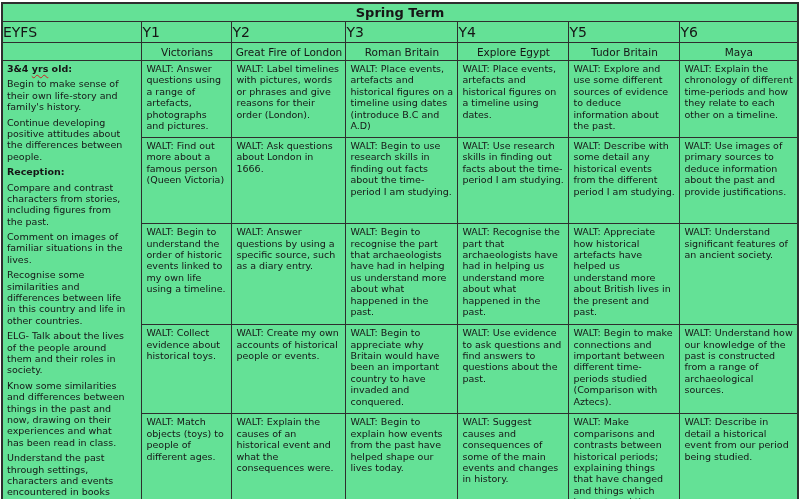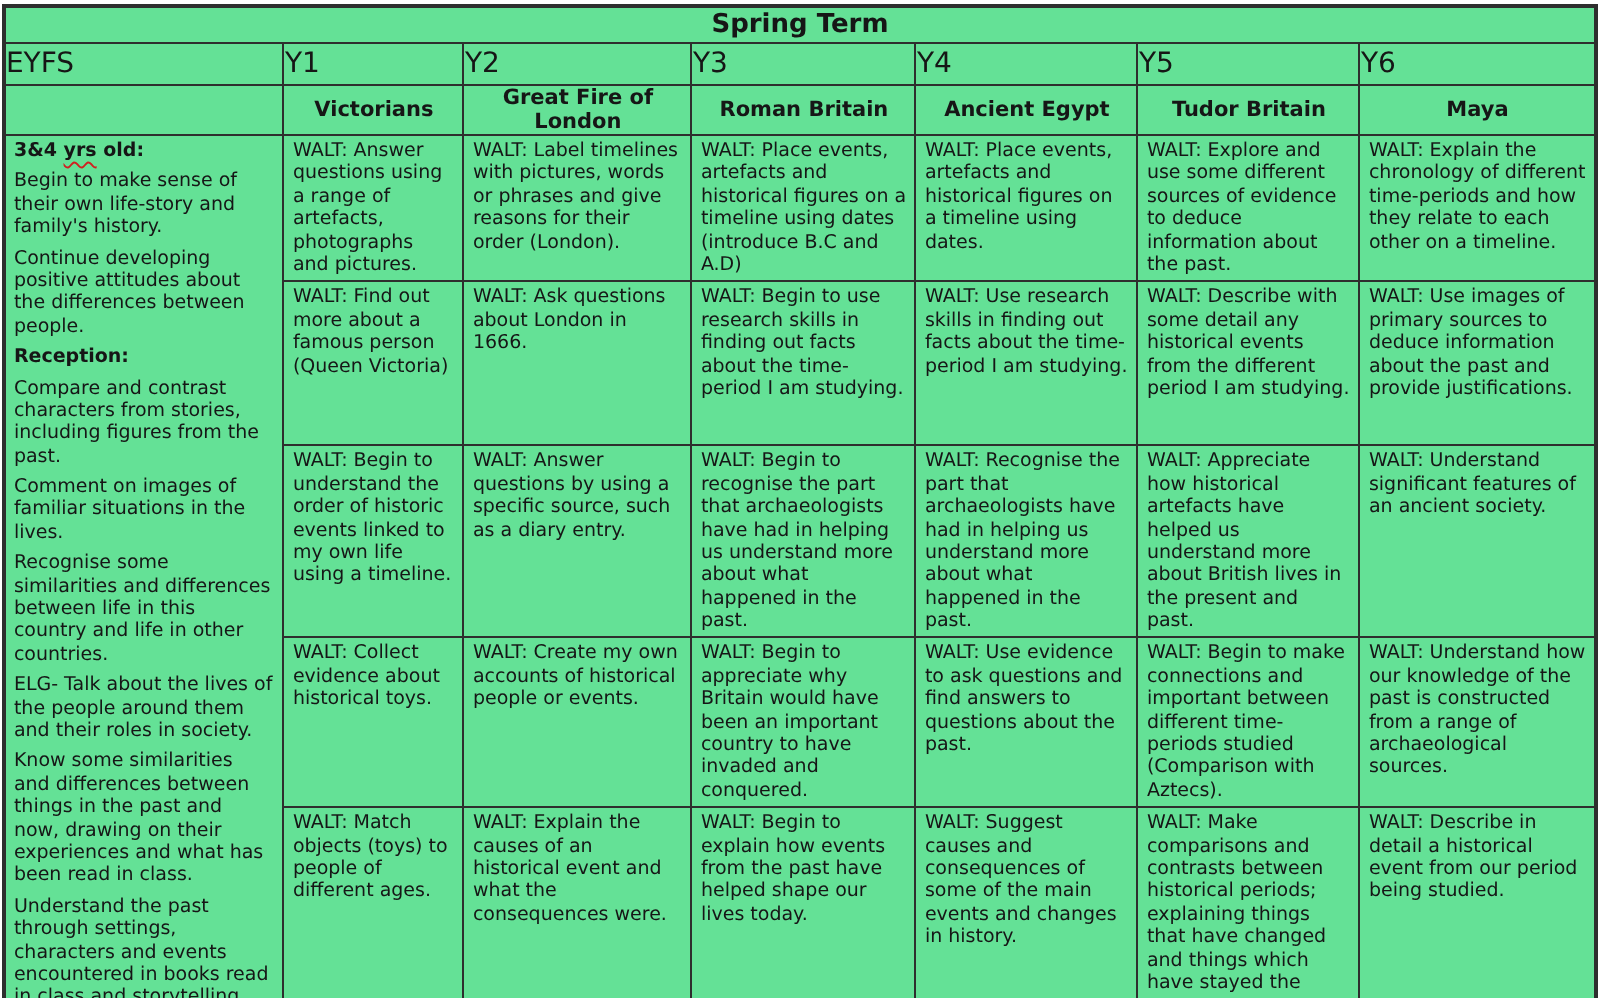--- a/index.html
+++ b/index.html
@@ -25,33 +25,33 @@
   tr.title-row td {
     height: 17px; text-align: center; vertical-align: middle;
     font-weight: bold; font-size: 13px; padding: 0; margin-left: 20px;
   }
   tr.head-row td {
     height: 20px; text-align: left; vertical-align: middle;
     font-weight: normal; font-size: 14px; padding: 0;
   }
   tr.topic-row td {
     height: 17px; text-align: center; vertical-align: middle;
-    font-weight: bold; font-size: 10.5px; padding: 0 2px;
+    font-weight: normal; font-size: 10.5px; padding: 0 2px;
   }
   tr.r1 { height: 71px; }
   tr.r2 { height: 82px; }
   tr.r3 { height: 96px; }
   tr.r4 { height: 83px; }
   tr.r5 { height: 102px; }
   td.walt-cell {
     font-size: 9.5px; line-height: 1.2;
   }
   span.walt { font-weight: normal; margin-right: 3px; }
   td.eyfs-cell { font-size: 9.5px; line-height: 1.2; }
-  td.eyfs-cell .para { margin: 0 1px 4px 0; }
+  td.eyfs-cell .para { margin: 0 12px 4px 0; }
   .b { font-weight: bold; }
   .wavy {
     text-decoration: underline;
     text-decoration-style: wavy;
     text-decoration-color: #d02020;
     text-decoration-thickness: 1px;
     text-underline-offset: 2px;
   }
 </style>
 </head>
@@ -81,21 +81,21 @@
     <td>Y4</td>
     <td>Y5</td>
     <td>Y6</td>
   </tr>
 
   <tr class="topic-row">
     <td></td>
     <td>Victorians</td>
     <td>Great Fire of London</td>
     <td>Roman Britain</td>
-    <td>Ancient Egypt</td>
+    <td>Explore Egypt</td>
     <td>Tudor Britain</td>
     <td>Maya</td>
   </tr>
 
   <tr class="r1">
     <td class="eyfs-cell" rowspan="5">
       <div class="para b"><span>3&amp;4 </span><span class="wavy">yrs</span><span> old:</span></div>
       <div class="para">Begin to make sense of their own life-story and family's history.</div>
       <div class="para">Continue developing positive attitudes about the differences between people.</div>
       <div class="para b">Reception:</div>

